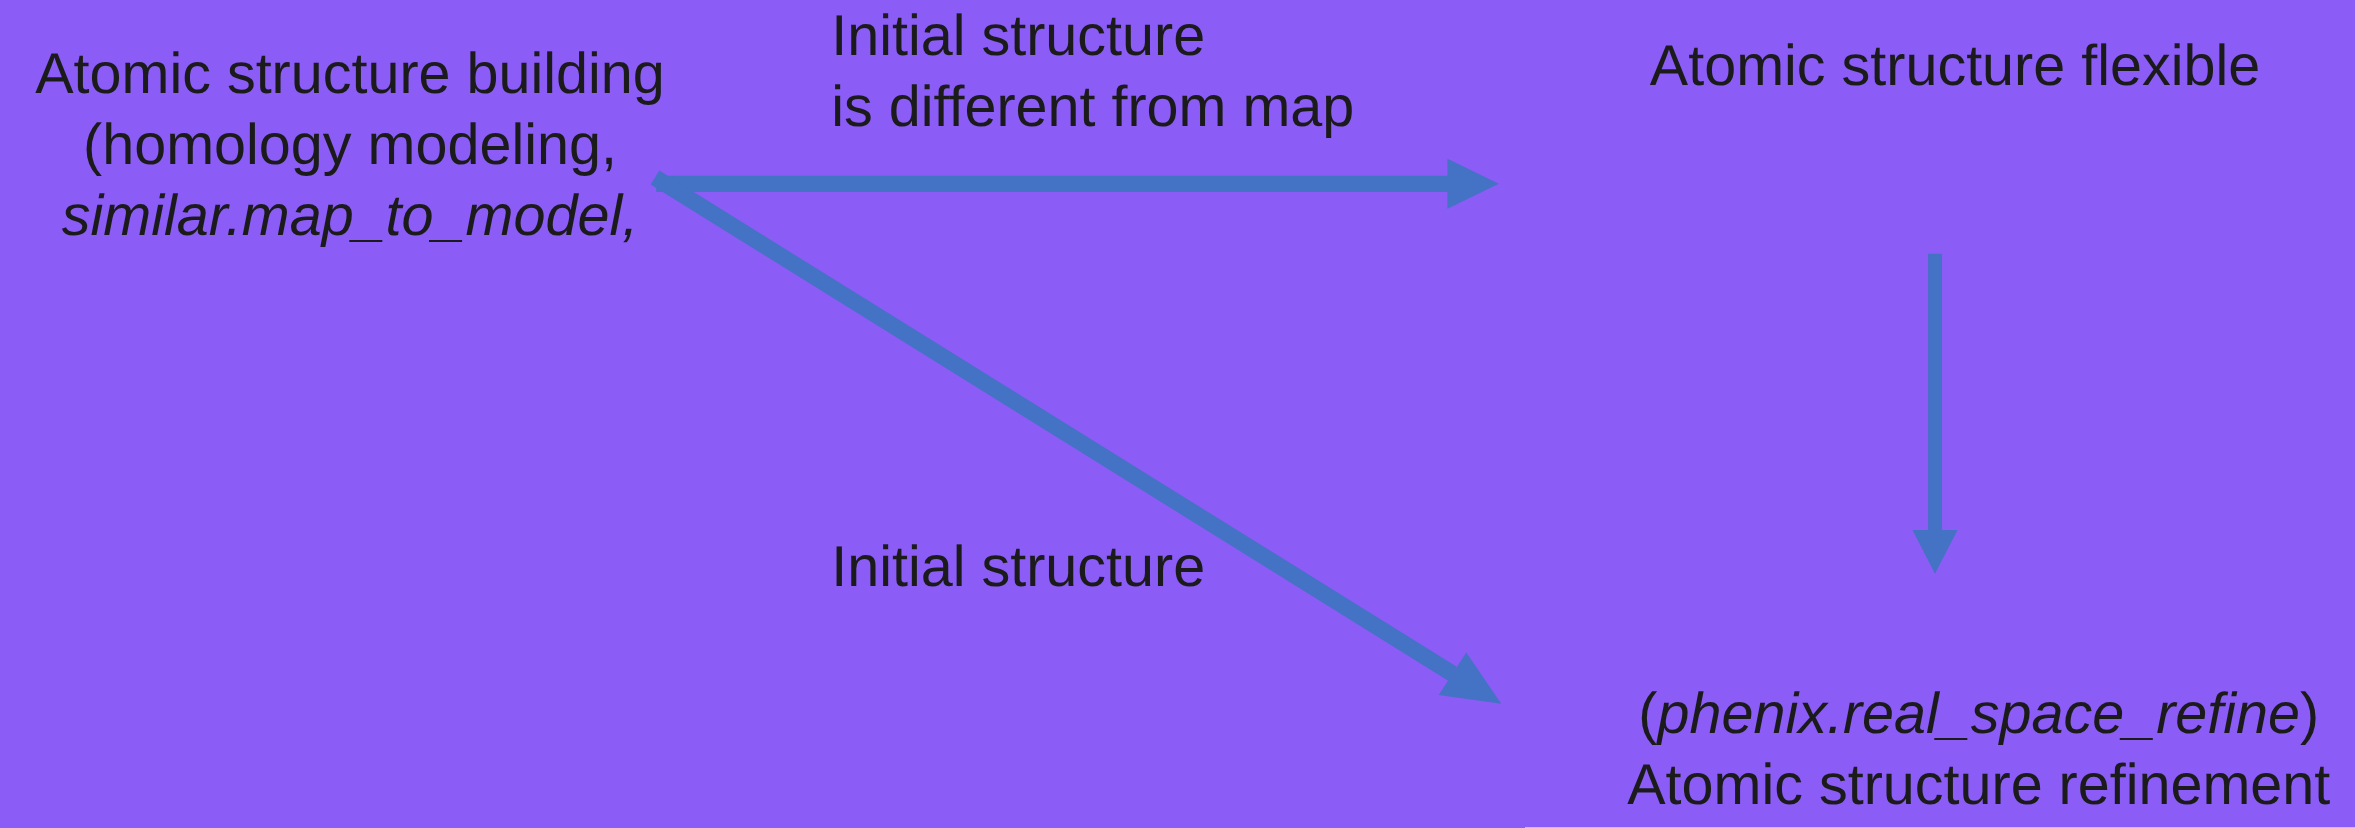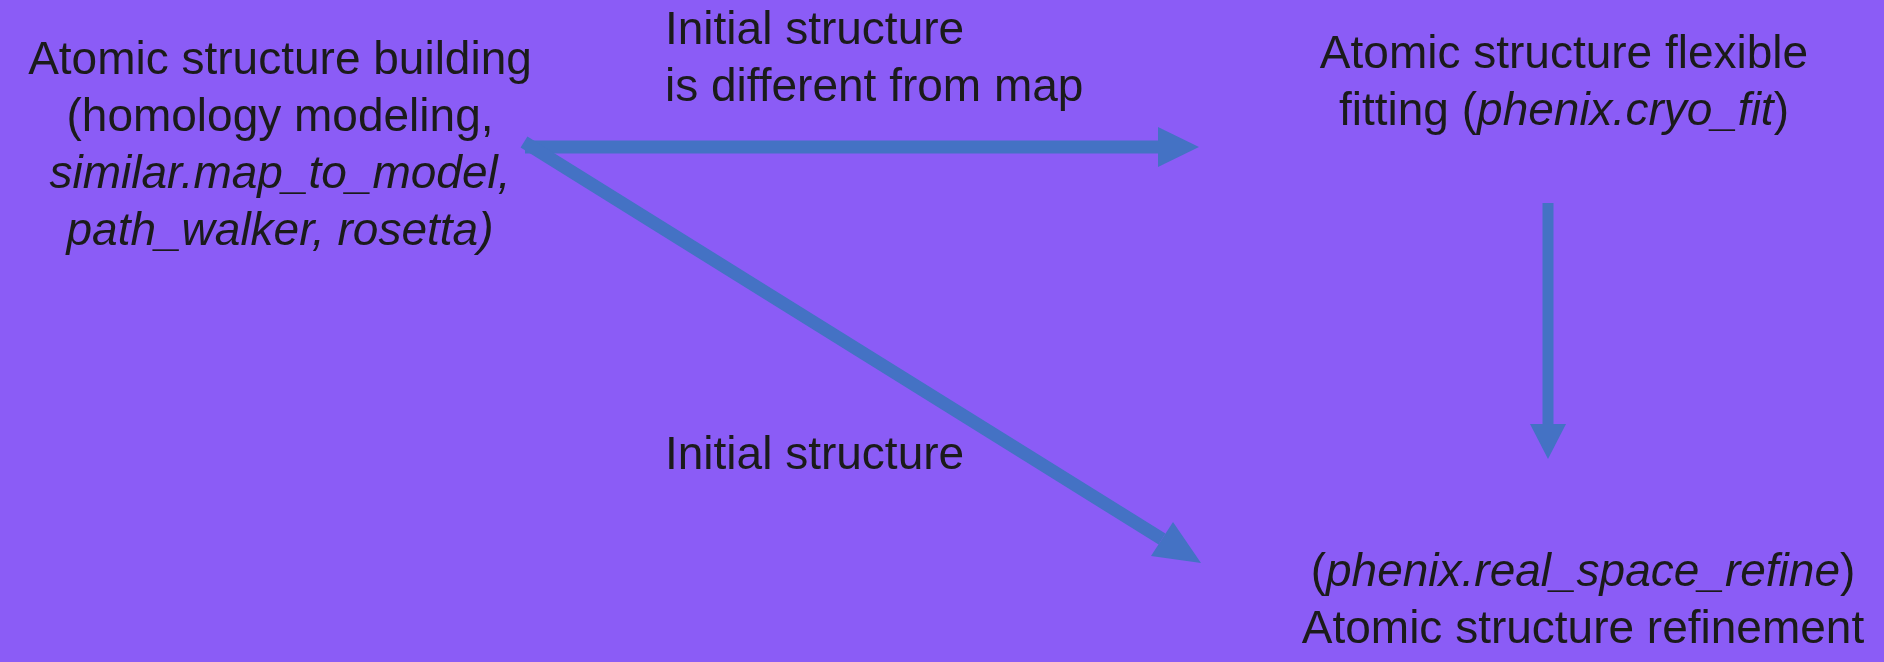--- a/index.html
+++ b/index.html
@@ -68,33 +68,29 @@
     <g>
       <line class="arrow-line" x1="1548" y1="203" x2="1548" y2="426" stroke-width="11"></line>
       <polygon class="arrow-head" points="1548,459 1530,424 1566,424"></polygon>
     </g>
   </svg>
 
   <div class="node node-building">
     <div>Atomic structure building</div>
     <div>(homology modeling,</div>
     <div class="it">similar.map_to_model,</div>
-    <div class="it">path_walker, rosetta)</div>
   </div>
 
   <div class="edge-label label-different">
     <div>Initial structure</div>
     <div>is different from map</div>
   </div>
 
   <div class="node node-flexible">
     <div>Atomic structure flexible</div>
-    <div>
-      <span>fitting (</span><span class="it">phenix.cryo_fit</span><span>)</span>
-    </div>
   </div>
 
   <div class="edge-label label-similar">
     <div>Initial structure</div>
   </div>
 
   <div class="node node-refinement">
     <div>
       <span>(</span><span class="it">phenix.real_space_refine</span><span>)</span>
     </div>

